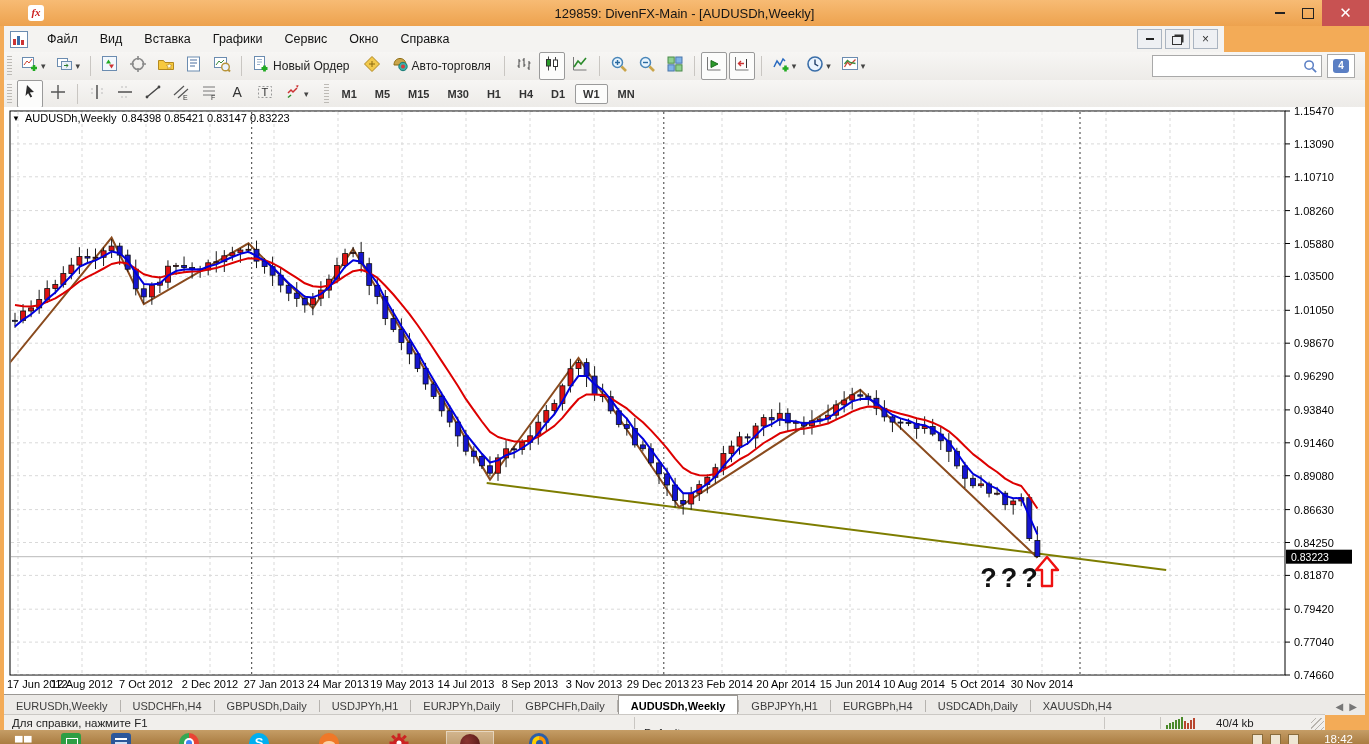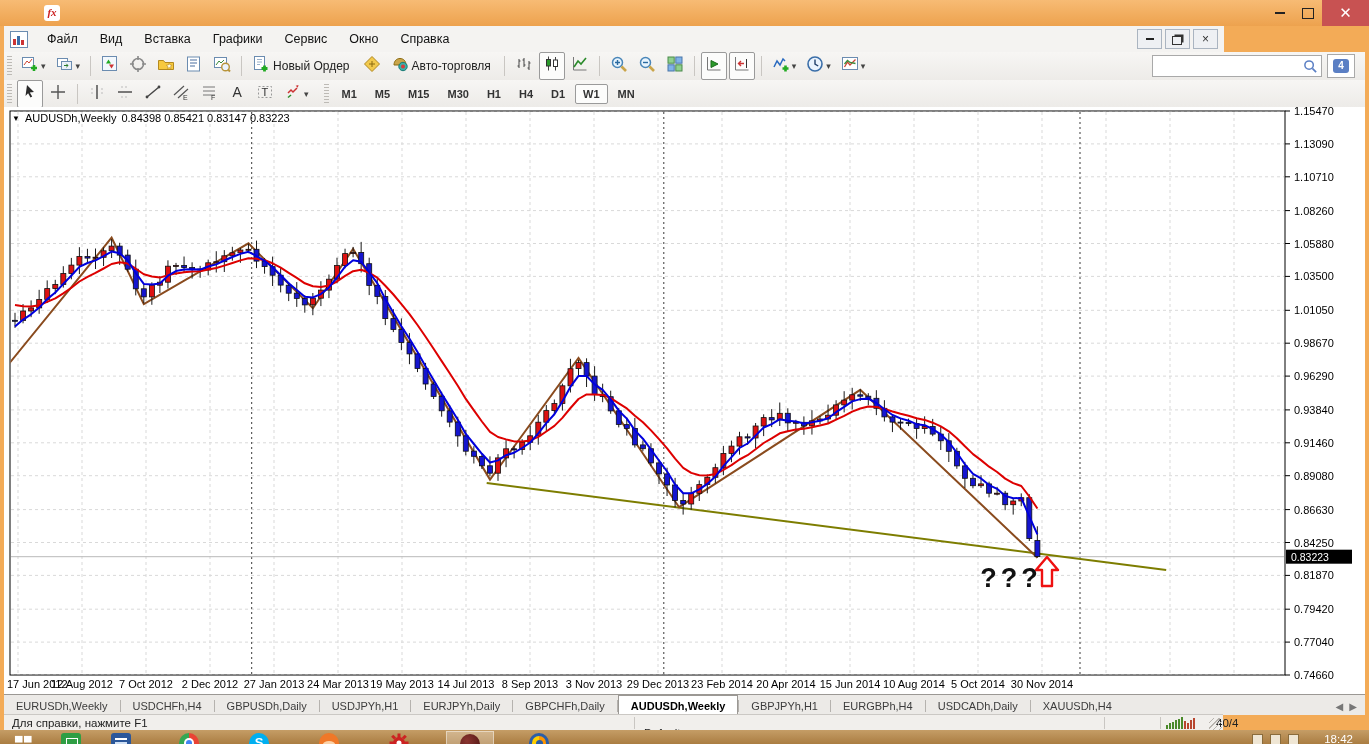--- a/index.html
+++ b/index.html
@@ -1,21 +1,21 @@
 <!DOCTYPE html>
 <html><head>
 <meta charset="utf-8">
 <style>
   html,body{margin:0;padding:0;width:1369px;height:744px;overflow:hidden;
     font-family:"Liberation Sans",sans-serif;background:#f3ab57;}
   .screen{position:relative;width:1369px;height:744px;}
   
   .titlebar{position:absolute;top:0;left:0;width:1369px;height:26px;
     background:linear-gradient(#f7bb74,#eda24e);display:flex;align-items:center;}
-  .fx-logo{width:16px;height:16px;margin-left:44px;border-radius:3px;background:#fff;
+  .fx-logo{width:16px;height:16px;margin-left:28px;border-radius:3px;background:#fff;
     color:#c22;font:italic bold 11px "Liberation Serif",serif;text-align:center;line-height:15px;z-index:2;}
   .title{position:absolute;left:0;right:0;text-align:center;font-size:13px;color:#151515;}
   .winctl{position:absolute;right:0;top:0;height:26px;display:flex;align-items:center;z-index:2;}
   .wbtn{width:28px;height:26px;display:flex;align-items:center;justify-content:center;}
   .glyph-min{width:10px;border-bottom:2px solid #222;}
   .glyph-max{width:10px;height:9px;border:1.5px solid #222;}
   .wclose{width:47px;height:26px;background:#c85252;color:#fff;display:flex;
     align-items:center;justify-content:center;font-size:15px;}
   
   .menubar{position:absolute;top:26px;left:4px;width:1220px;height:26px;background:#f4f3f1;
@@ -56,21 +56,21 @@
   .ohlcline{position:absolute;top:5px;left:8px;font-size:11px;color:#000;display:flex;align-items:center;gap:5px;}
   .ohlcline .tri{font-size:8px;}
   
   .tabsbar{position:absolute;top:694px;left:4px;width:1361px;height:20px;background:#eceae7;
     border-top:1px solid #9b9894;display:flex;align-items:flex-end;}
   .tab{font-size:11px;color:#3c3c3c;padding:3px 12px 3px;white-space:nowrap;}
   .tab.active{background:#fff;border:1px solid #9b9894;border-bottom:none;font-weight:bold;color:#000;padding-top:4px;}
   .tabdiv{width:1px;height:12px;background:#b5b2ae;margin-bottom:3px;}
   .tabnav{margin-left:auto;display:flex;gap:6px;padding:0 8px 3px;color:#777;font-size:10px;}
   
-  .statusbar{position:absolute;top:714px;left:4px;width:1219px;height:17px;background:#f1efec;
+  .statusbar{position:absolute;top:714px;left:4px;width:1321px;height:17px;background:#f1efec;
     border-top:1px solid #cbc8c4;font-size:11.5px;color:#222;}
   .sb-help{position:absolute;left:8px;top:2px;}
   .sb-profile{position:absolute;left:640px;top:12px;}
   .sb-div{position:absolute;top:2px;width:1px;height:12px;background:#c9c6c2;}
   .sigbars{position:absolute;left:1162px;top:2px;display:flex;align-items:flex-end;height:12px;gap:1px;}
   .sigbars i{width:2px;display:block;}
   .sb-traffic{position:absolute;left:1212px;top:2px;}
   .gripcorner{position:absolute;right:1px;bottom:1px;width:13px;height:13px;
     background:repeating-linear-gradient(135deg,transparent 0 3px,#b8b4ae 3px 4px);}
   
@@ -84,20 +84,21 @@
   .tray i{width:9px;height:9px;background:#efe6d4;border:1px solid #8a6c3c;display:block;}
   svg text{font-family:"Liberation Sans",sans-serif;}
 </style>
 </head>
 <body>
 
 <div class="screen">
 
   <div class="titlebar">
     <div class="fx-logo">fx</div>
+    <div class="title">129859: DivenFX-Main - [AUDUSDh,Weekly]</div>
     <div class="winctl">
       <div class="wbtn">
           <span class="glyph-min"></span>
         </div>
       <div class="wbtn">
           <span class="glyph-max"></span>
         </div>
       <div class="wclose">
           <span>✕</span>
         </div>

